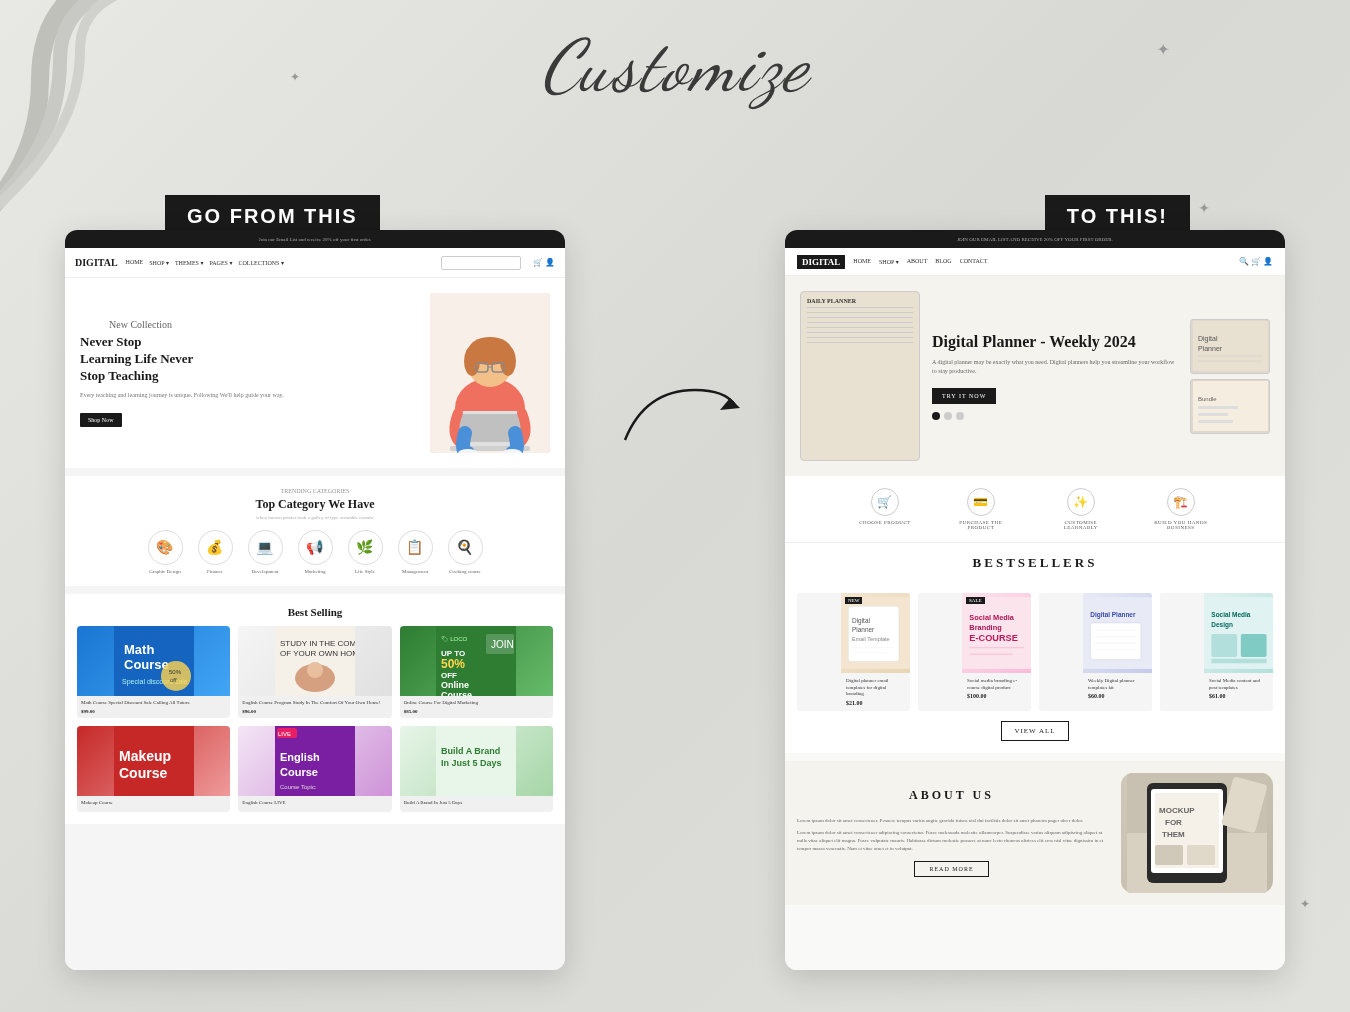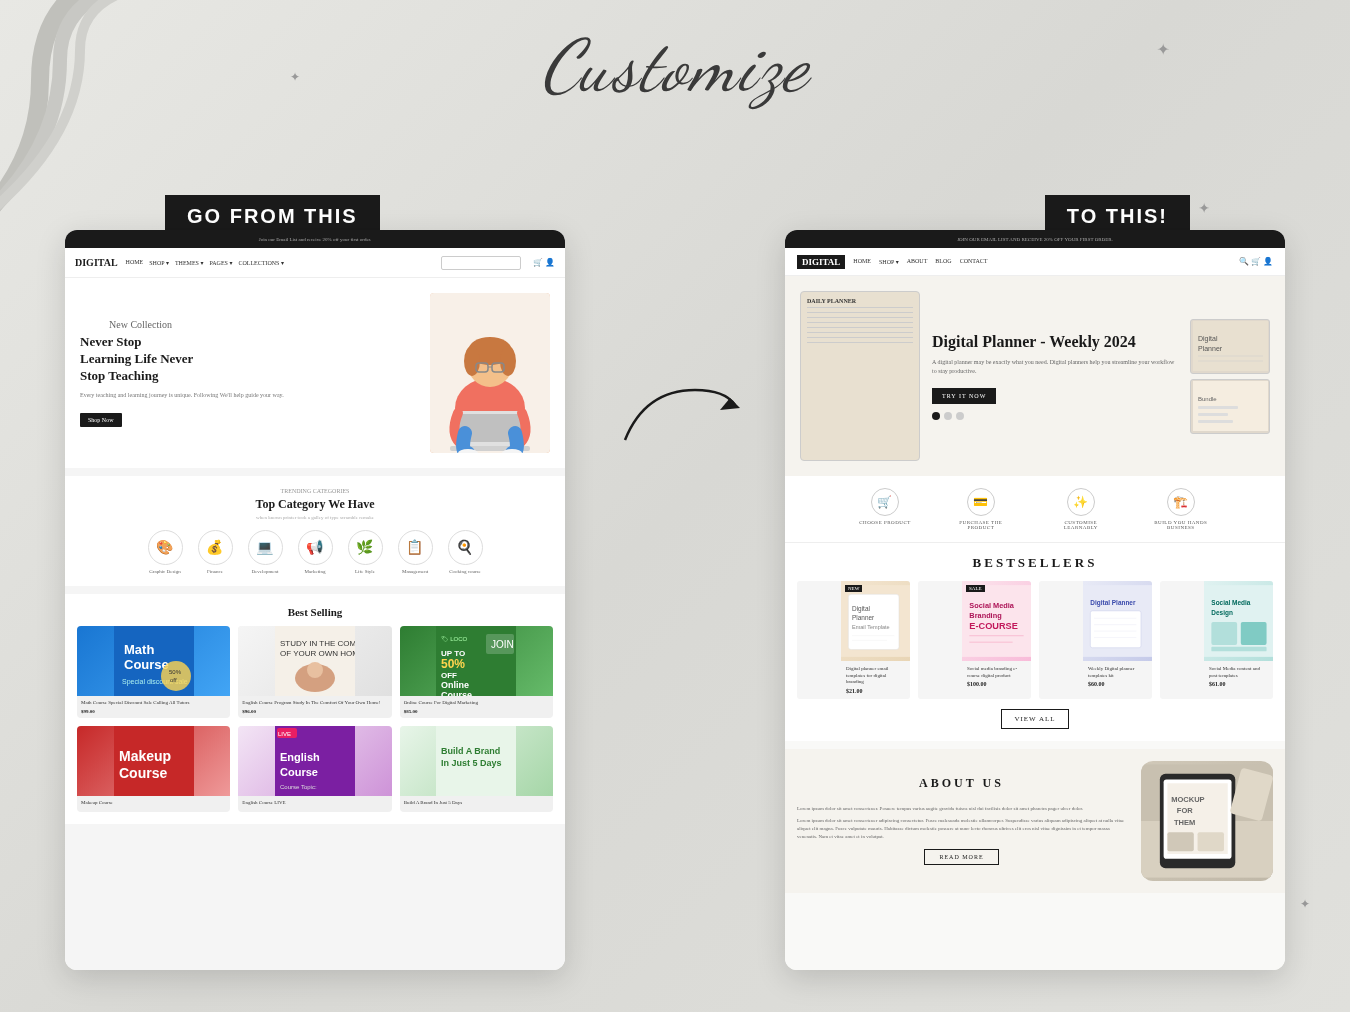--- a/index.html
+++ b/index.html
@@ -515,21 +515,21 @@
       background: #fff;
       padding: 12px;
     }
 
     .rs-bs-title {
       font-size: 13px;
       font-weight: 700;
       text-align: center;
       color: #1a1a1a;
       letter-spacing: 3px;
-      margin-bottom: 10px;
+      margin-bottom: 22px;
       text-transform: uppercase;
     }
 
     .rs-product-grid {
       display: grid;
       grid-template-columns: repeat(4, 1fr);
       gap: 8px;
     }
 
     .rs-product-card {
@@ -632,21 +632,21 @@
 
     .rs-read-more-btn {
       border: 1px solid #1a1a1a;
       color: #1a1a1a;
       font-size: 6px;
       padding: 4px 14px;
       letter-spacing: 1px;
     }
 
     .rs-about-img {
-      width: 132px;
+      width: 152px;
       height: 120px;
       background: linear-gradient(135deg, #d0c8b8, #c0b8a8);
       border-radius: 12px;
       flex-shrink: 0;
       display: flex;
       align-items: center;
       justify-content: center;
       font-size: 30px;
       color: #888;
       position: relative;

